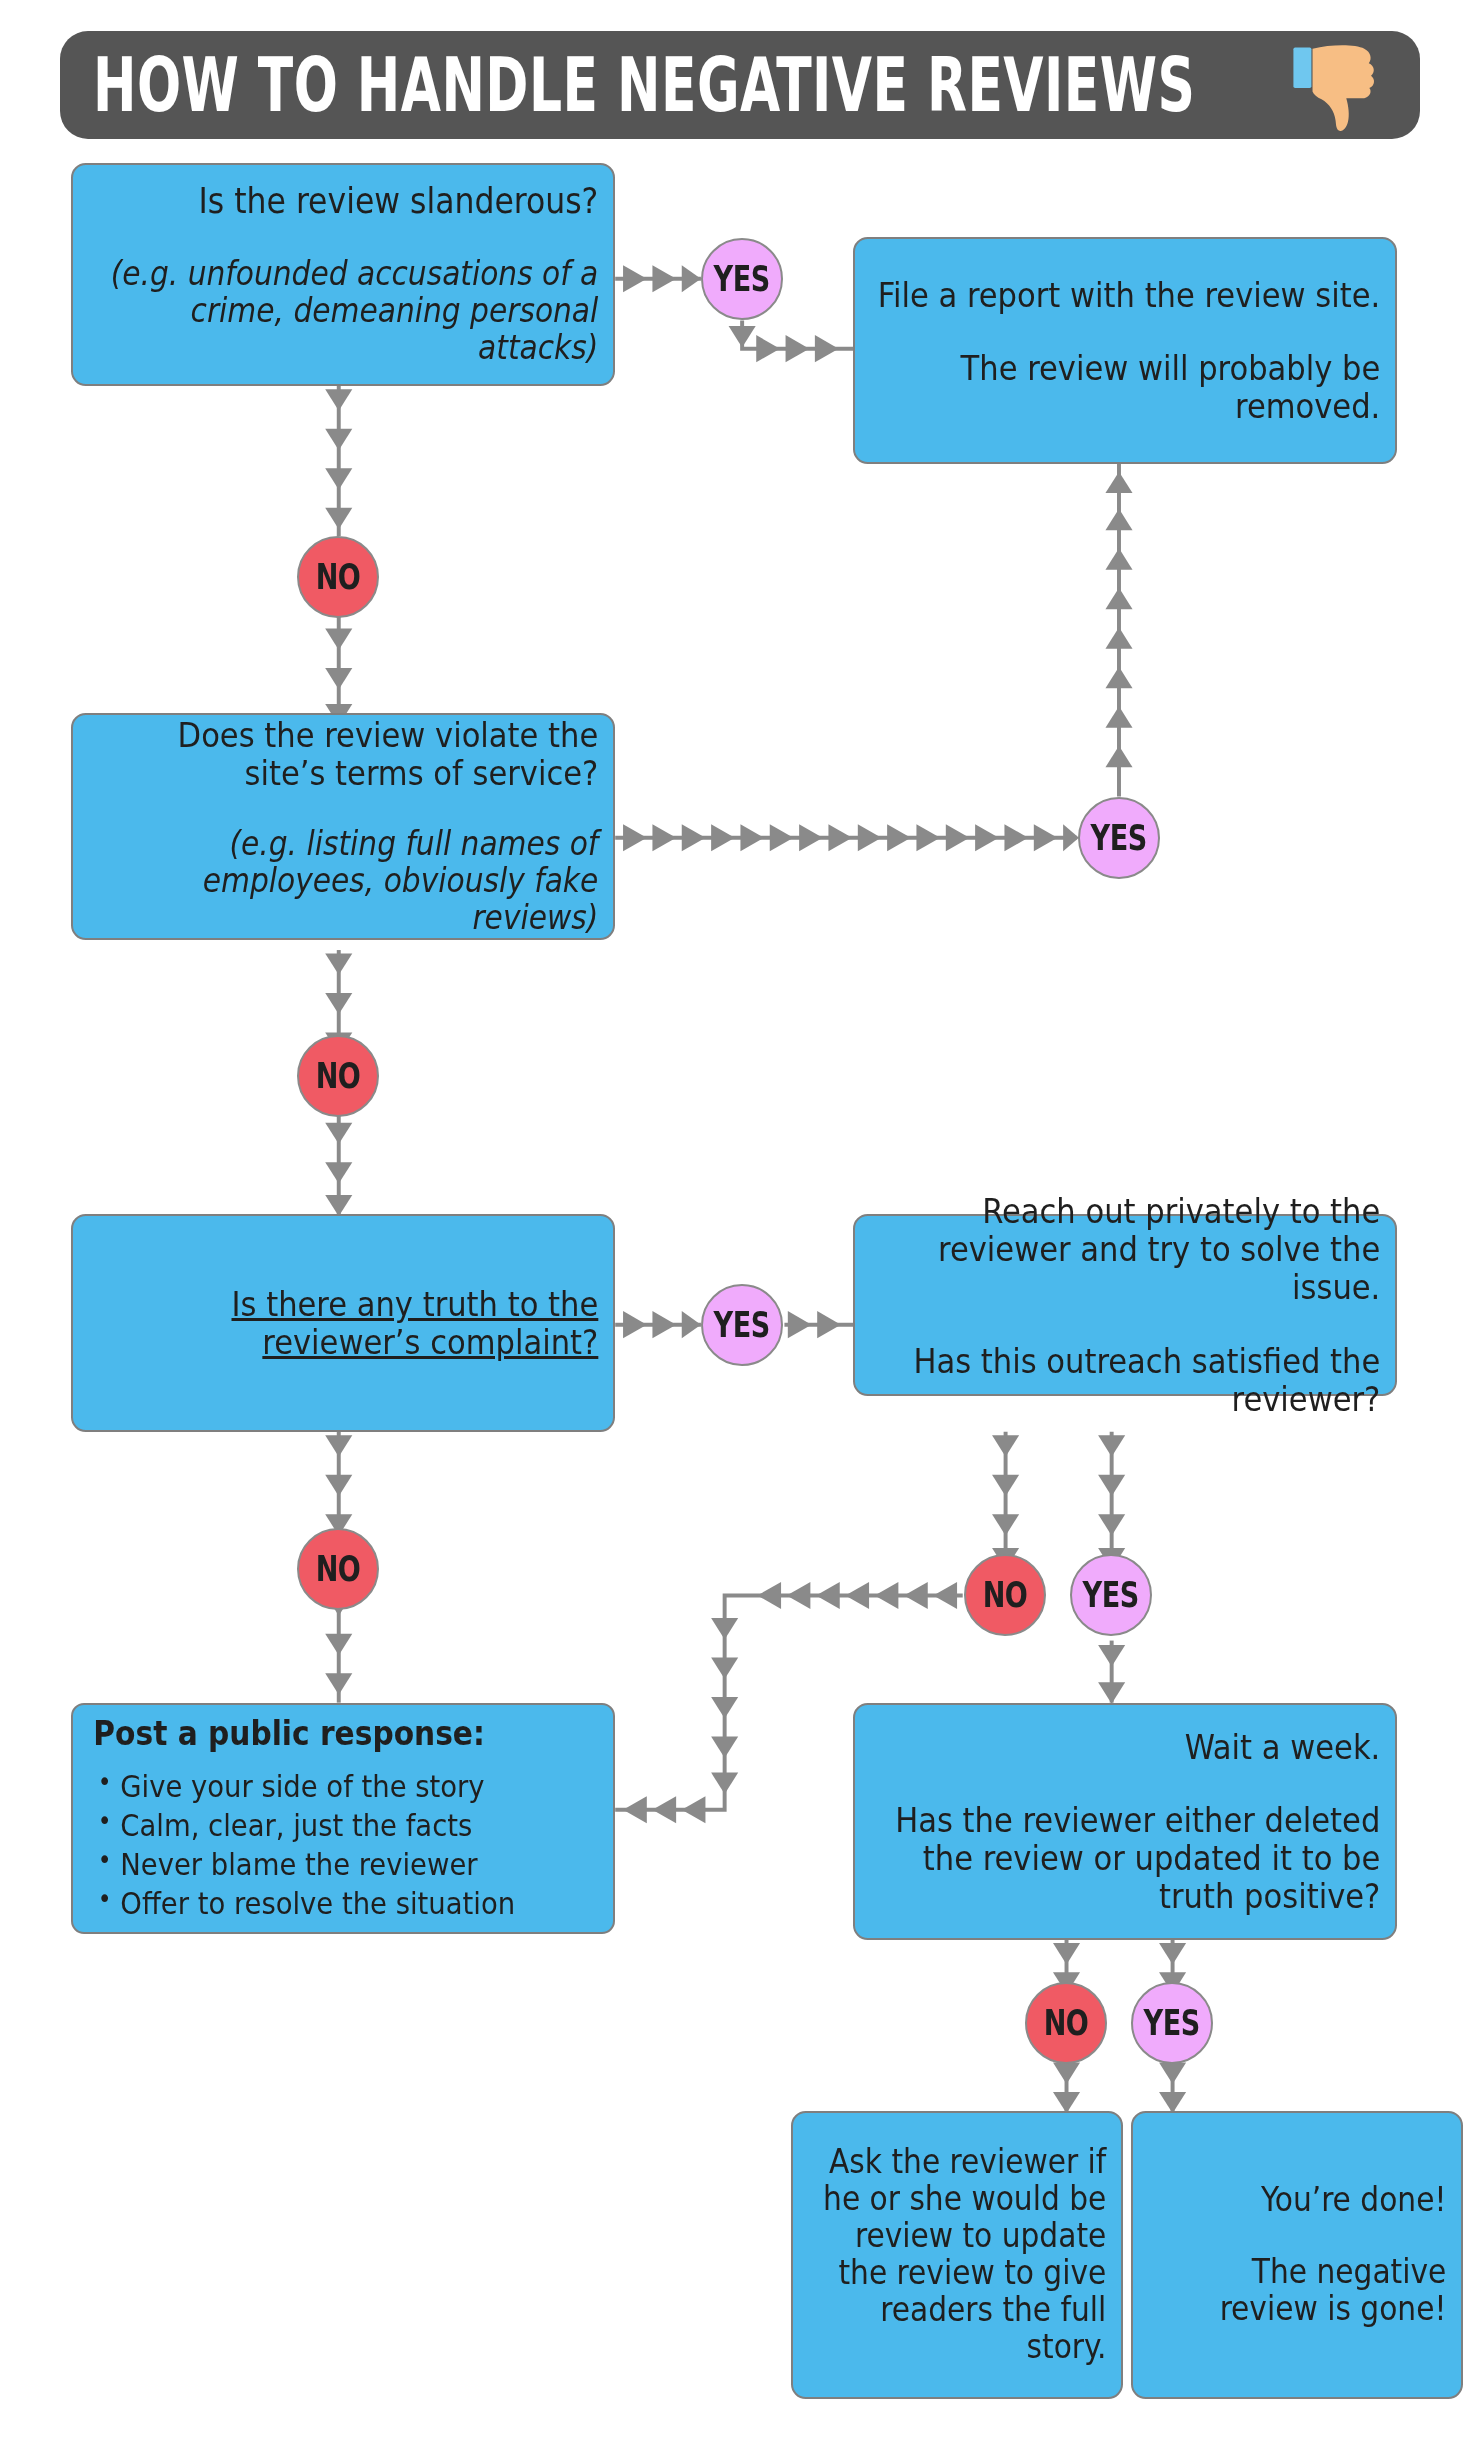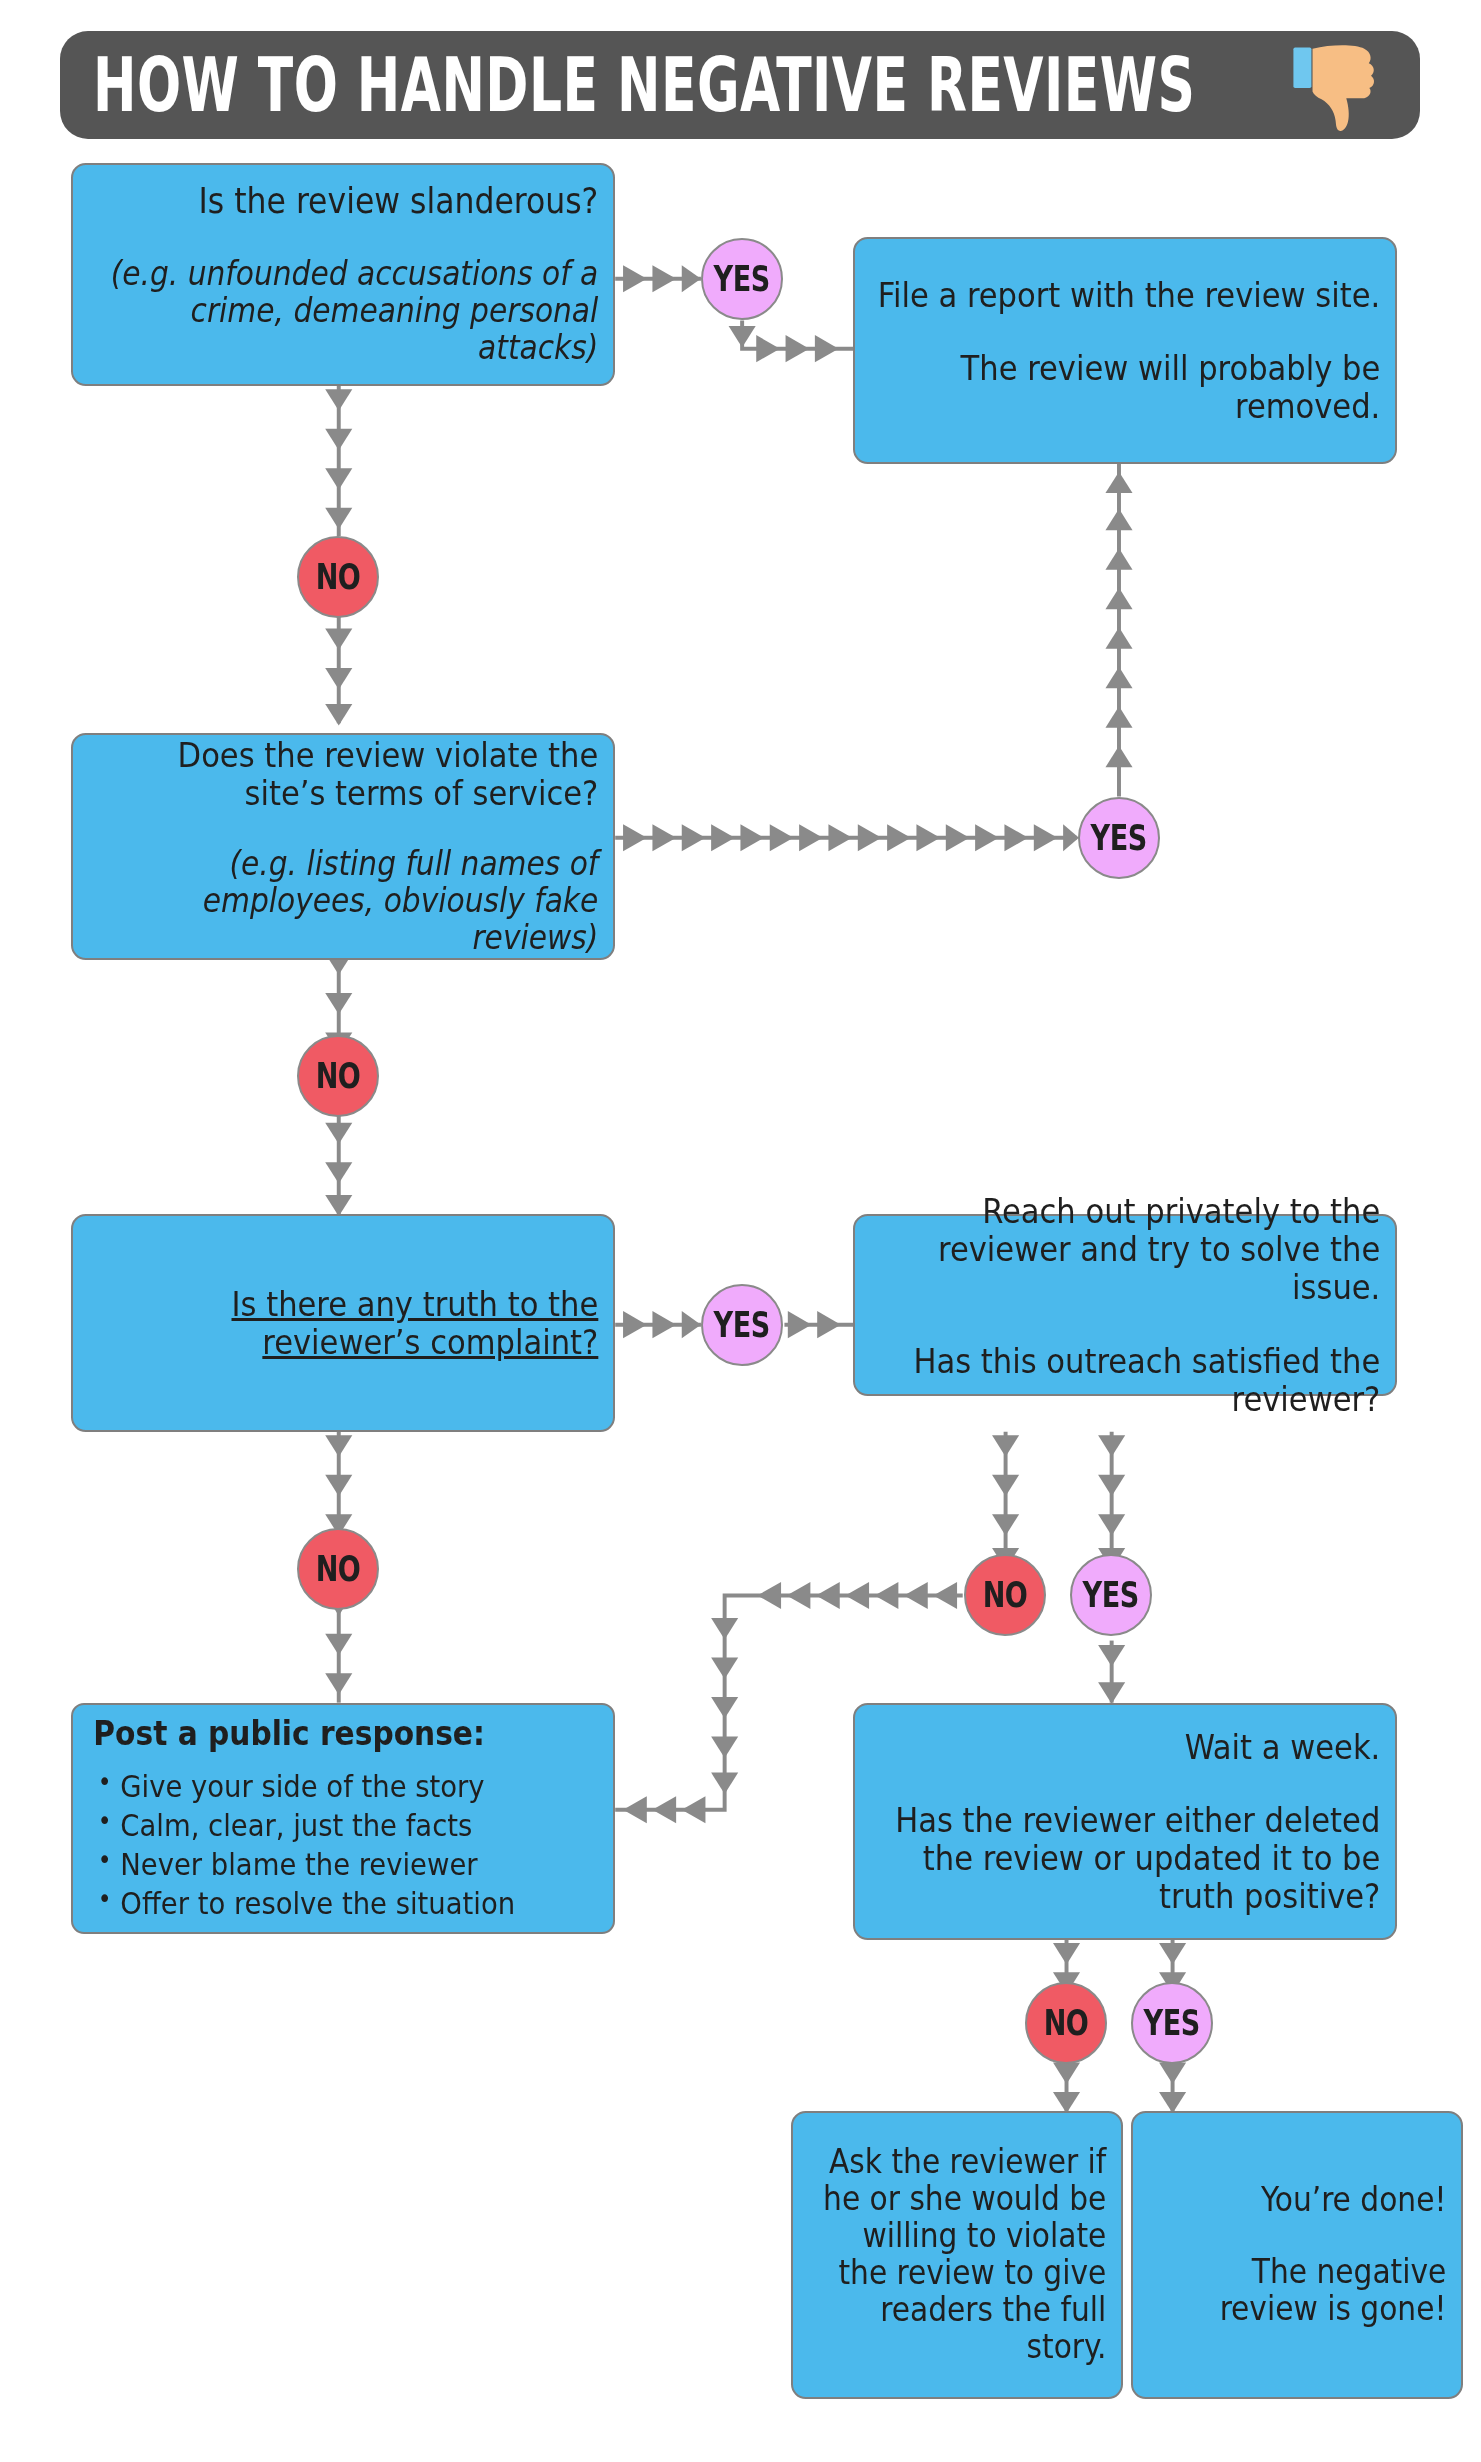--- a/index.html
+++ b/index.html
@@ -320,21 +320,21 @@
   <div class="fbox" style="left:71px; top:163px; width:544px; height:223px;">
     <p class="t62">Is the review slanderous?</p>
     <p class="t58 italic">(e.g. unfounded accusations of a crime, demeaning personal attacks)</p>
   </div>
 
   <div class="fbox" style="left:853px; top:237px; width:544px; height:227px;">
     <p class="t60">File a report with the review site.</p>
     <p class="t60">The review will probably be removed.</p>
   </div>
 
-  <div class="fbox" style="left:71px; top:733px; width:544px; height:227px;">
+  <div class="fbox" style="left:71px; top:713px; width:544px; height:227px;">
     <p class="t60">Does the review violate the site’s terms of service?</p>
     <p class="t58 italic">(e.g. listing full names of employees, obviously fake reviews)</p>
   </div>
 
   <div class="fbox" style="left:71px; top:1214px; width:544px; height:218px;text-decoration:underline;">
     <p class="t60">Is there any truth to the reviewer’s complaint?</p>
   </div>
 
   <div class="fbox" style="left:853px; top:1214px; width:544px; height:182px;">
     <p class="t60">Reach out privately to the reviewer and try to solve the issue.</p>
@@ -350,21 +350,21 @@
       <li>Offer to resolve the situation</li>
     </ul>
   </div>
 
   <div class="fbox" style="left:853px; top:1703px; width:544px; height:237px;">
     <p class="t60">Wait a week.</p>
     <p class="t60">Has the reviewer either deleted the review or updated it to be truth positive?</p>
   </div>
 
   <div class="fbox" style="left:791px; top:2111px; width:332px; height:288px;">
-    <p class="t58">Ask the reviewer if he or she would be willing to violate the review to give readers the full story.</p>
+    <p class="t58">Ask the reviewer if he or she would be review to update the review to give readers the full story.</p>
   </div>
 
   <div class="fbox" style="left:1131px; top:2111px; width:332px; height:288px;">
     <p class="t58">You’re done!</p>
     <p class="t58">The negative review is gone!</p>
   </div>
 
   <div class="badge yes" style="left:701px; top:238px; width:82px; height:82px; font-size:35px;">
     <span>YES</span>
   </div>

